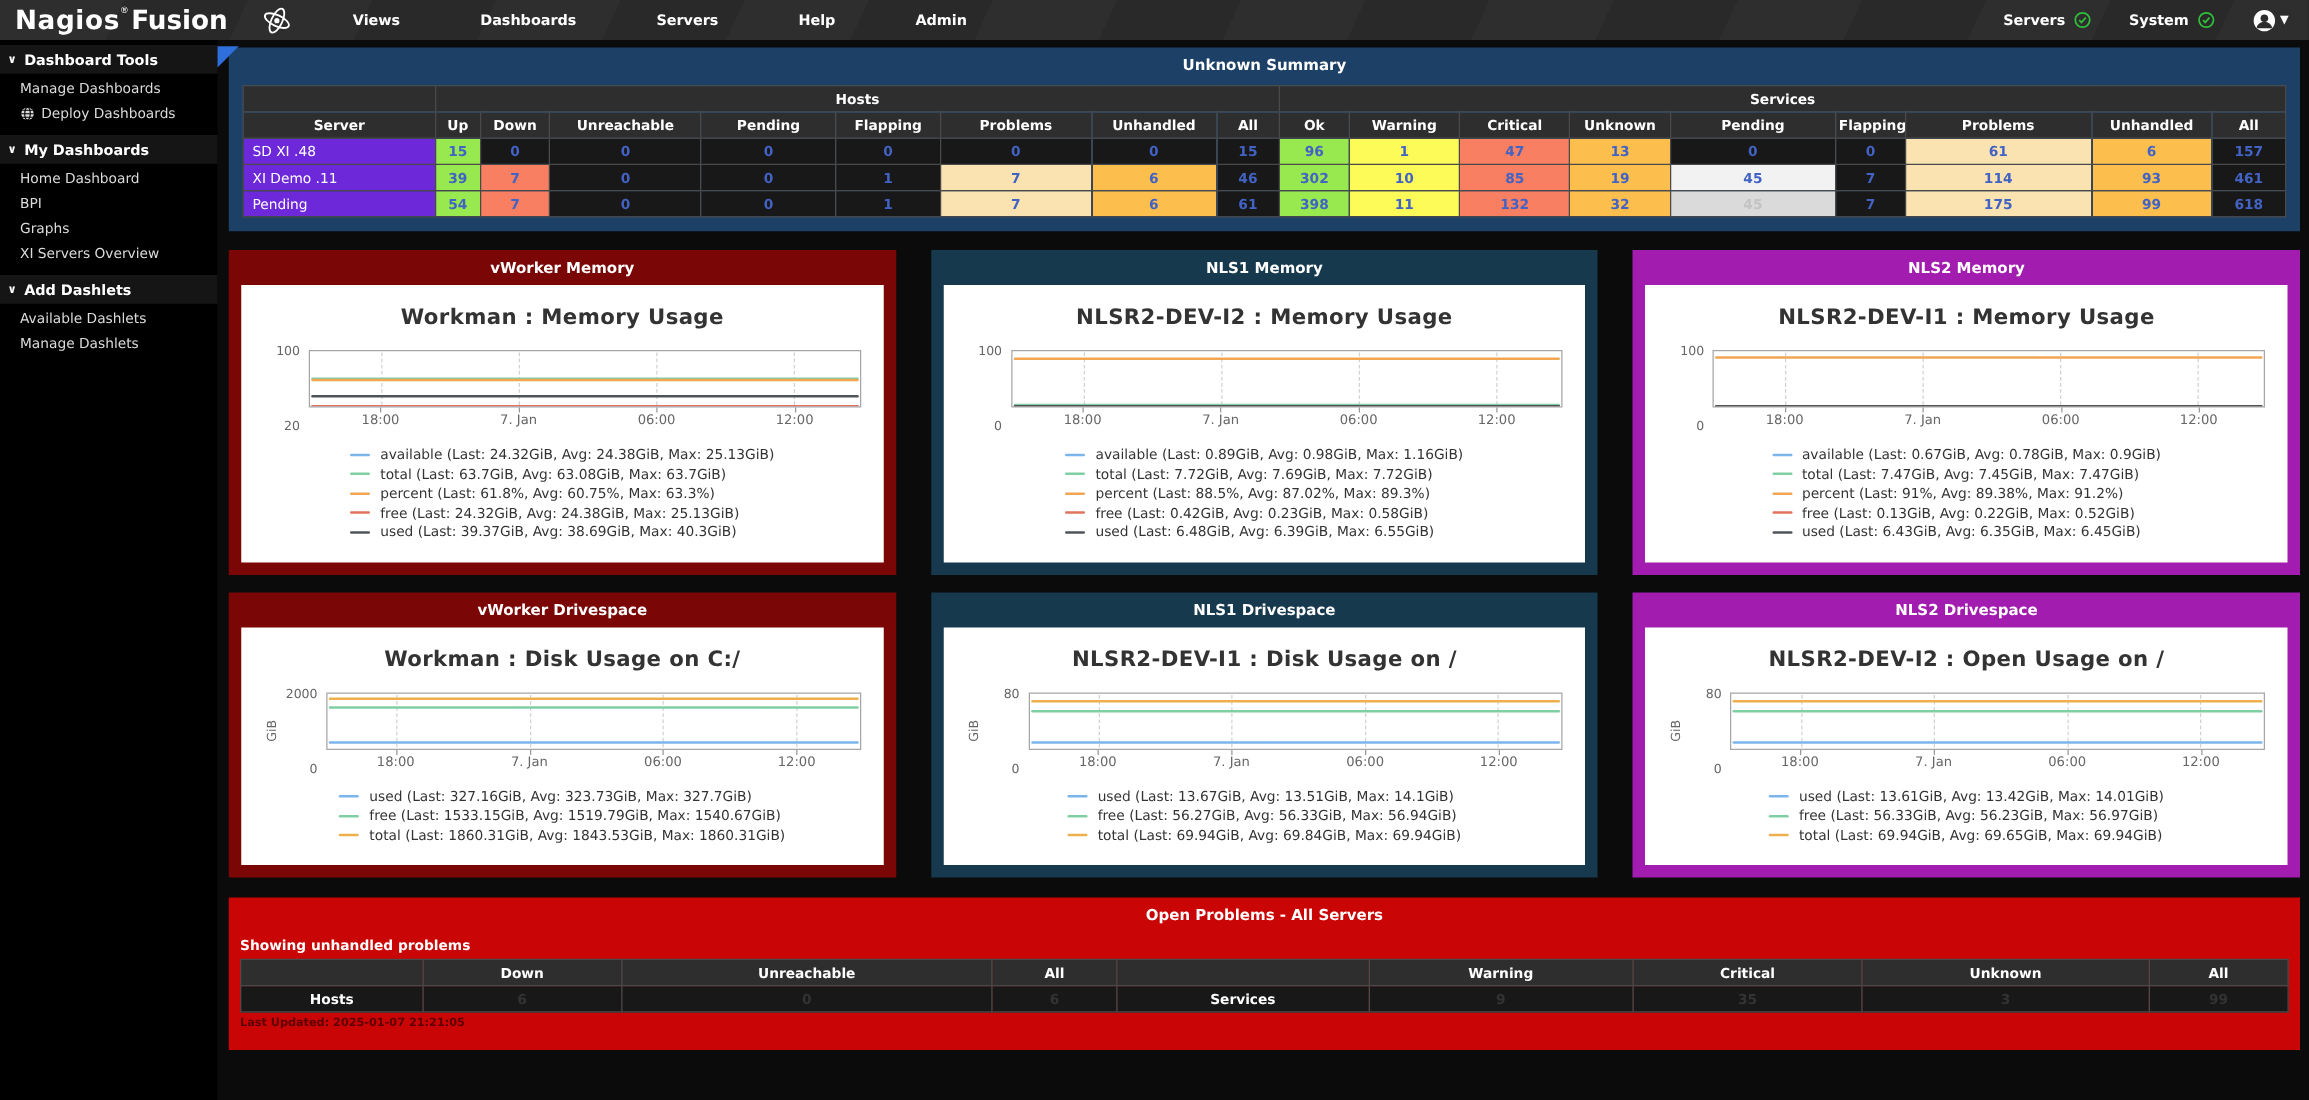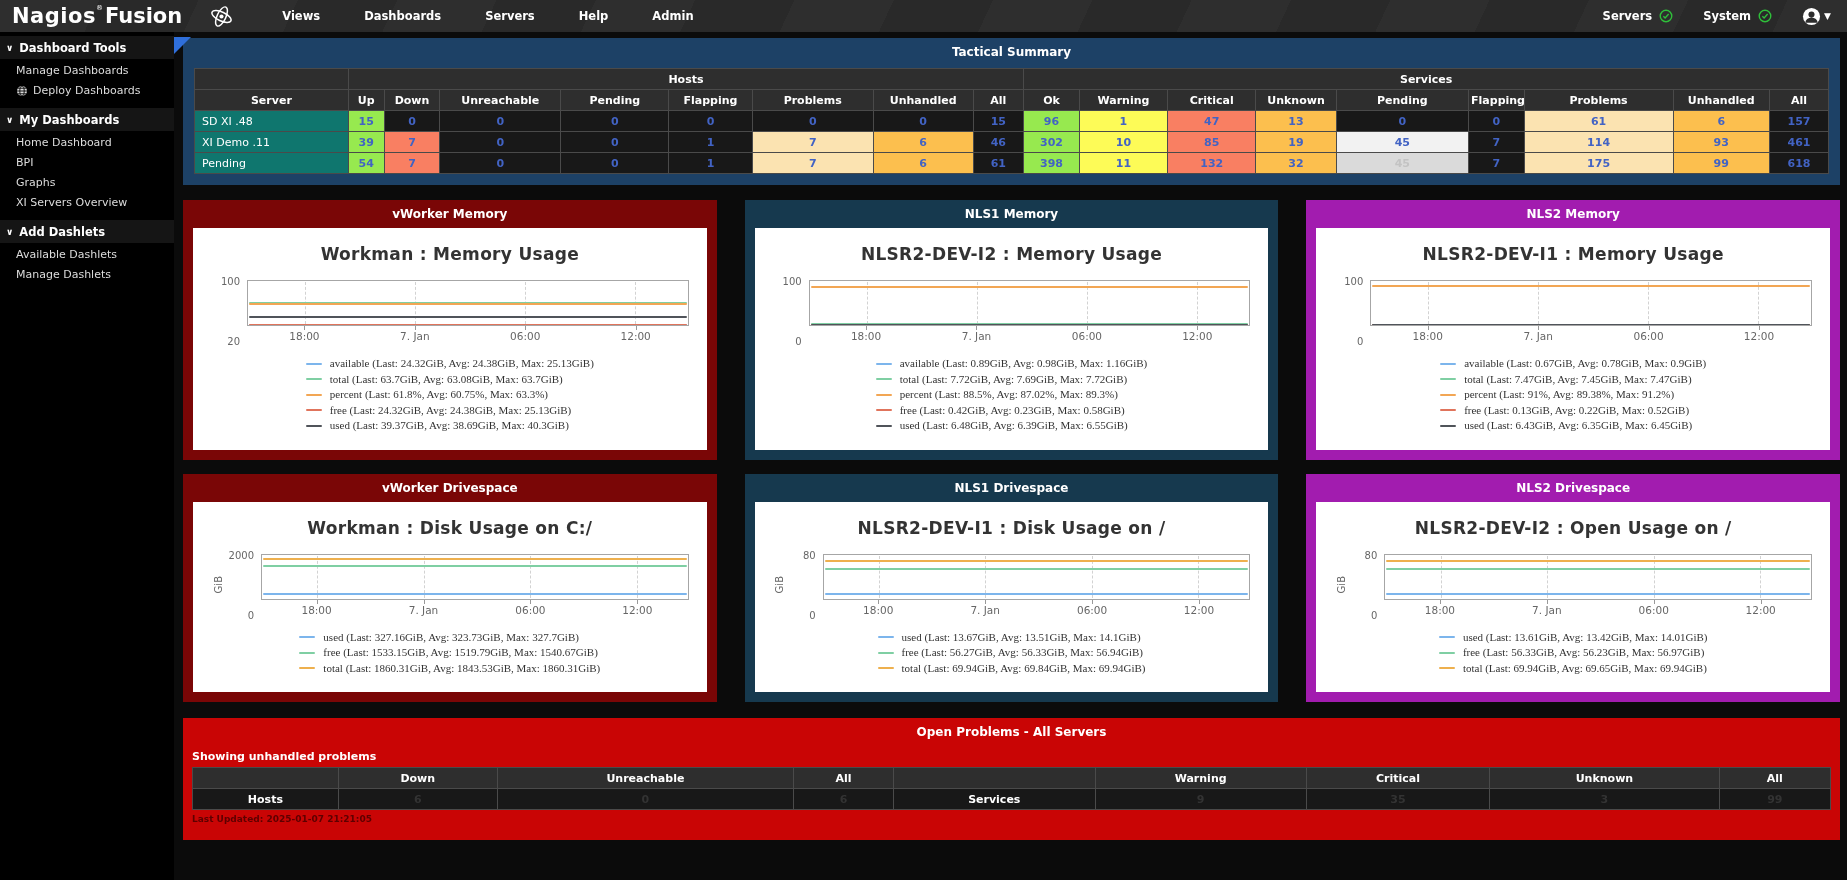--- a/index.html
+++ b/index.html
@@ -9,21 +9,21 @@
   
   .topnav { height:32px; background:#2d2d2d;
     background-image:repeating-linear-gradient(115deg,#2e2e2e 0 90px,#292929 90px 180px);
     display:flex; align-items:center; }
   .brand { display:flex; align-items:center; gap:21px; margin-left:12px; min-width:215px; }
   .brand-name { color:#fff; font-weight:bold; font-size:21px; letter-spacing:0.5px; }
   .brand-name::first-letter { text-decoration:underline; }
   .brand-reg { color:#fff; font-size:7px; vertical-align:top; }
   .brand-product { color:#fff; font-weight:bold; font-size:21px; margin-left:2px; }
   .atom { margin-left:6px; display:flex; }
-  .nav-menu { display:flex; gap:44px; margin-left:48px; }
+  .nav-menu { display:flex; gap:64px; margin-left:48px; }
   .nav-item { color:#fff; font-weight:bold; font-size:11.5px; cursor:pointer; text-decoration:none; }
   .nav-right { margin-left:auto; display:flex; align-items:center; gap:30px; margin-right:16px; }
   .status-item { display:flex; align-items:center; gap:7px; cursor:pointer; }
   .status-label { color:#fff; font-weight:bold; font-size:11.5px; }
   .user-wrap { display:flex; align-items:center; gap:3px; cursor:pointer; }
   .caret { color:#fff; font-size:9px; }
 
   
   .layout { display:flex; height:848px; }
   .sidebar { width:174px; background:#000; padding-top:2px; flex:none; }
@@ -38,21 +38,21 @@
   
   .tactical { background:#1d4166; padding-bottom:11px; position:relative; }
   .pin { position:absolute; left:-9px; top:-1px; width:0; height:0;
     border-top:17px solid #2f6fdb; border-right:17px solid transparent; cursor:pointer; }
   .panel-title { color:#fff; font-weight:bold; font-size:12px; text-align:center; padding:7px 0 9px; }
   table { border-collapse:collapse; }
   .tactical table { width:calc(100% - 22px); margin:0 11px; font-size:11px; table-layout:fixed; }
   .tactical th, .tactical td { border:1px solid #4a4a4a; height:21px; text-align:center;
     padding:0 2px; overflow:hidden; white-space:nowrap; }
   th.gh, th.ch { background:#2e2e2e; color:#fff; font-weight:bold; }
-  .tactical td { background:#0f766e; }
+  .tactical td { background:#6d28d9; }
   td.rowlabel { color:#fff; text-align:left; padding-left:7px; font-weight:normal; cursor:pointer; }
   .tval { color:#4263c4; font-weight:bold; cursor:pointer; }
   td.c-green { background:#97e94f; }
   td.c-red { background:#f97f62; }
   td.c-yellow { background:#fdfb57; }
   td.c-orange { background:#fcbf4e; }
   td.c-cream { background:#fbe3b1; }
   td.c-white { background:#f2f2f2; }
   td.c-muted { background:#dadada; color:#c3c3c3; }
   td.c-none { background:#181818; }
@@ -74,21 +74,21 @@
   .yticks { width:36px; position:relative; font-size:10px; color:#666; flex:none; }
   .ytick { position:absolute; right:7px; }
   .ytick.top { top:-4px; } .ytick.bot { bottom:-4px; }
   .plotwrap { flex:1; position:relative; }
   .plot { position:relative; height:46px; border:1px solid #a6a6a6; background:#fff; overflow:hidden; }
   .grid { position:absolute; top:1px; bottom:1px; width:0; border-left:1px dashed #d2d2d2; }
   .sline { position:absolute; left:1px; right:1px; height:2px; border-radius:1px; }
   .xticks { position:relative; height:17px; font-size:10.5px; color:#666; }
   .tickmark { position:absolute; top:0; height:4px; border-left:1px solid #999; }
   .xtick { position:absolute; transform:translateX(-50%); top:4px; white-space:nowrap; }
-  .legend { margin:13px auto 0; width:fit-content;font-family:Liberation Serif, serif; }
+  .legend { margin:13px auto 0; width:fit-content; }
   .legrow { display:flex; align-items:center; gap:8px; font-size:11px; color:#333;
     line-height:15.5px; cursor:pointer; }
   .swatch { width:16px; height:2px; border-radius:1px; flex:none; }
 
   
   .open-problems { background:#c90505; margin-top:16px; padding-bottom:16px; }
   .op-sub { color:#fff; font-weight:bold; font-size:11px; padding:2px 0 4px 9px; }
   .open-problems table { width:calc(100% - 18px); margin:0 9px; font-size:11px; table-layout:fixed; }
   .open-problems th, .open-problems td { border:1px solid #4a4a4a; height:21px; text-align:center; }
   .open-problems td { background:#181818; }
@@ -204,21 +204,21 @@
         </a>
         <a class="sb-item">
           <span>Manage Dashlets</span>
         </a>
       </div>
     </aside>
 
   <main class="main">
     <section class="tactical">
       <span class="pin"></span>
-      <div class="panel-title">Tactical Summary</div>
+      <div class="panel-title">Unknown Summary</div>
       <table>
           <colgroup>
             <col style="width: 9.4%;">
             <col style="width: 2.2%;">
             <col style="width: 3.4%;">
             <col style="width: 7.4%;">
             <col style="width: 6.6%;">
             <col style="width: 5.1%;">
             <col style="width: 7.4%;">
             <col style="width: 6.1%;">

